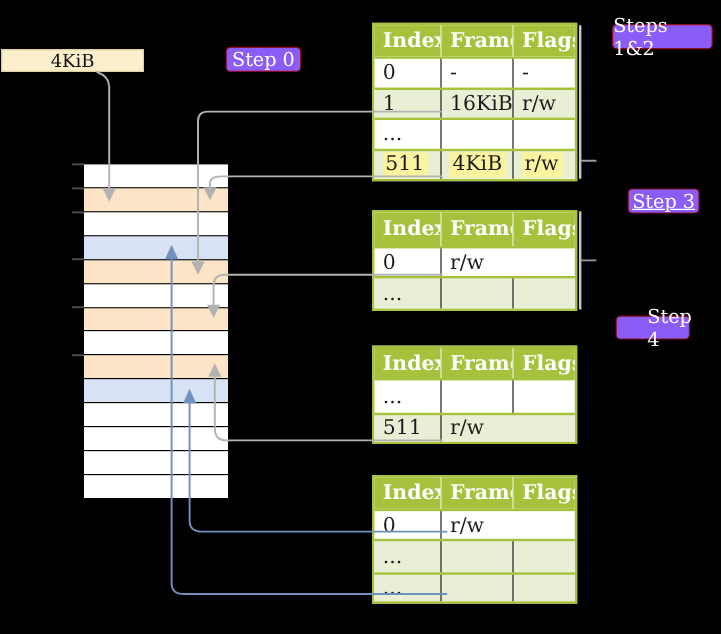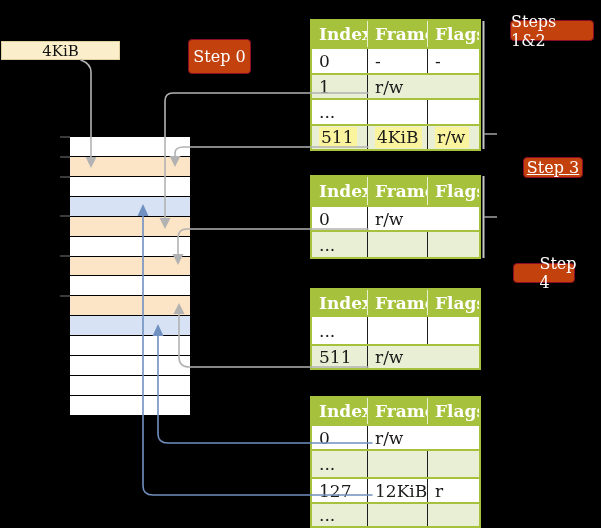--- a/index.html
+++ b/index.html
@@ -23,24 +23,24 @@
   .trow.thead{border-top:none;background:#a6c23c;}
   .cell{display:flex;align-items:center;padding-left:7px;font-size:17px;
         color:#1b1b1b;overflow:hidden;white-space:nowrap;}
   .cell + .cell{border-left:1px solid #1e1e1e;}
   .thead .cell{color:#ffffff;font-weight:bold;border-left:1px solid rgba(255,255,255,.75);}
   .thead .cell:first-child{border-left:none;}
   .shade{background:#e9efd5;}
   .hl{background:#fbf49e;padding:0 4px 1px 2px;}
 
   
-  .steplabel{position:absolute;background:#c2410c;color:#fff;font-size:16px;
+  .steplabel{position:absolute;background:#8b5cf6;color:#fff;font-size:16px;
              display:flex;align-items:center;justify-content:center;
              border-radius:4px;border:1px solid #8c0c25;box-sizing:border-box;z-index:3;}
-  #step0 {left:188px;top:39px;width:63px;height:35px;}
+  #step0 {left:188px;top:39px;width:63px;height:21px;}
   #steps12{left:510px;top:20px;width:84px;height:21px;}
   #step3 {left:523px;top:157px;width:60px;height:21px;text-decoration:underline;}
   #step4 {left:513px;top:263px;width:62px;height:20px;padding-left:28px;}
   #fourkib{position:absolute;left:1px;top:41px;width:119px;height:19px;
            background:#fbeecb;border:1px solid #e0cfa0;box-sizing:border-box;
            color:#111;font-size:15px;display:flex;align-items:center;
            justify-content:center;z-index:3;}
 
   #overlay{position:absolute;left:0;top:0;z-index:5;pointer-events:none;}
 </style>
@@ -89,20 +89,21 @@
       <div class="cell">Frame</div>
       <div class="cell">Flags</div>
     </div>
     <div class="trow" style="height:26px">
       <div class="cell">0</div>
       <div class="cell">-</div>
       <div class="cell">-</div>
     </div>
     <div class="trow shade" style="height:25px">
       <div class="cell">1</div>
+      <div class="cell">16KiB</div>
       <div class="cell">r/w</div>
     </div>
     <div class="trow" style="height:26px">
       <div class="cell">...</div>
       <div class="cell"></div>
       <div class="cell"></div>
     </div>
     <div class="trow shade" style="height:25px">
       <div class="cell">
           <span class="hl">511</span>
@@ -158,25 +159,20 @@
     </div>
     <div class="trow" style="height:25px">
       <div class="cell">0</div>
       <div class="cell">r/w</div>
     </div>
     <div class="trow shade" style="height:28px">
       <div class="cell">...</div>
       <div class="cell"></div>
       <div class="cell"></div>
     </div>
-    <div class="trow" style="height:25px">
-      <div class="cell">127</div>
-      <div class="cell">12KiB</div>
-      <div class="cell">r</div>
-    </div>
     <div class="trow shade" style="height:24px">
       <div class="cell">...</div>
       <div class="cell"></div>
       <div class="cell"></div>
     </div>
   </div>
 
   <svg id="overlay" width="601" height="528" viewBox="0 0 601 528">
 
     <g stroke="#4f4f4f" stroke-width="1.5">

